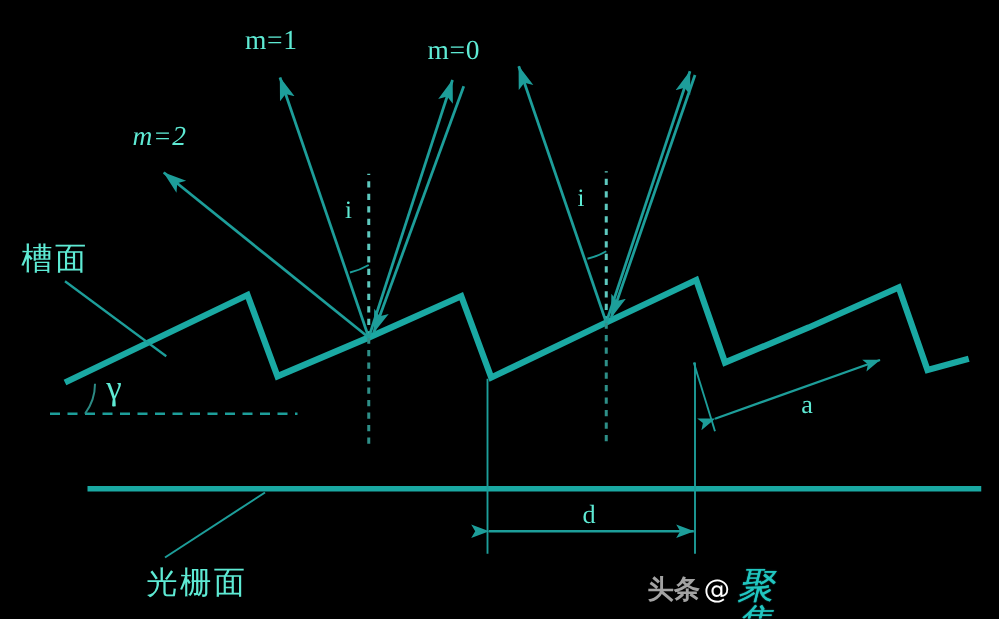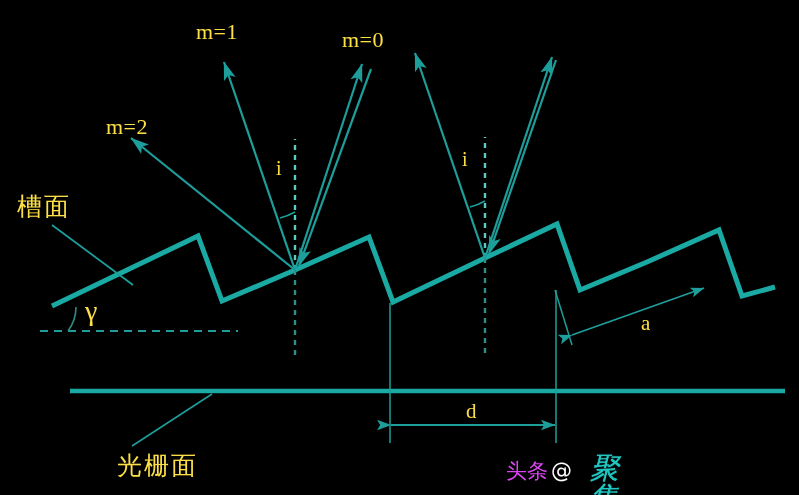--- a/index.html
+++ b/index.html
@@ -19,21 +19,21 @@
   }
   #diagram {
     position: absolute;
     top: 0;
     left: 0;
     width: 799px;
     height: 495px;
   }
   .lbl {
     position: absolute;
-    color: #fde047;
+    color: #5eead4;
     font-family: "Liberation Serif", serif;
     white-space: nowrap;
     user-select: none;
   }
   .lbl-order {
     font-size: 22px;
     letter-spacing: 0.5px;
   }
   .lbl-angle {
     font-size: 20px;
@@ -56,24 +56,25 @@
     left: 506px;
     top: 455px;
     height: 32px;
     display: flex;
     align-items: center;
     user-select: none;
   }
   .wm-text {
     font-family: "DejaVu Sans", sans-serif;
     font-size: 21px;
-    font-weight: normal;
-    color: #d946ef;
+    font-weight: bold;
+    color: #a3a3a3;
     letter-spacing: 0px;
     line-height: 1;
+    margin-left: 12px;
   }
   .wm-at {
     font-family: "DejaVu Sans", sans-serif;
     font-size: 21px;
     font-weight: normal;
     color: #ffffff;
     padding: 0 3px;
     line-height: 1;
   }
   .wm-overlay {
@@ -163,21 +164,21 @@
     <g>
       <line x1="555" y1="290" x2="572" y2="345" stroke="#1d9e9a" stroke-width="1.5"></line>
       <line x1="572" y1="335" x2="704" y2="288" stroke="#1d9e9a" stroke-width="1.8" marker-start="url(#ah)" marker-end="url(#ah)"></line>
     </g>
   </svg>
 
   <div class="lbl lbl-order" style="left:196px; top:19px;">m=1</div>
 
   <div class="lbl lbl-order" style="left:342px; top:27px;">m=0</div>
 
-  <div class="lbl lbl-order" style="left:106px; top:114px;">m=2</div>
+  <div class="lbl lbl-order" style="left:106px; top:96px;font-style:italic;">m=2</div>
 
   <div class="lbl lbl-angle" style="left:276px; top:157px;">i</div>
 
   <div class="lbl lbl-angle" style="left:462px; top:148px;">i</div>
 
   <div class="lbl lbl-gamma" style="left:85px; top:295px;">γ</div>
 
   <div class="lbl lbl-cjk" style="left:17px; top:190px;">槽面</div>
 
   <div class="lbl lbl-cjk" style="left:117px; top:449px;text-align:center;">光栅面</div>

